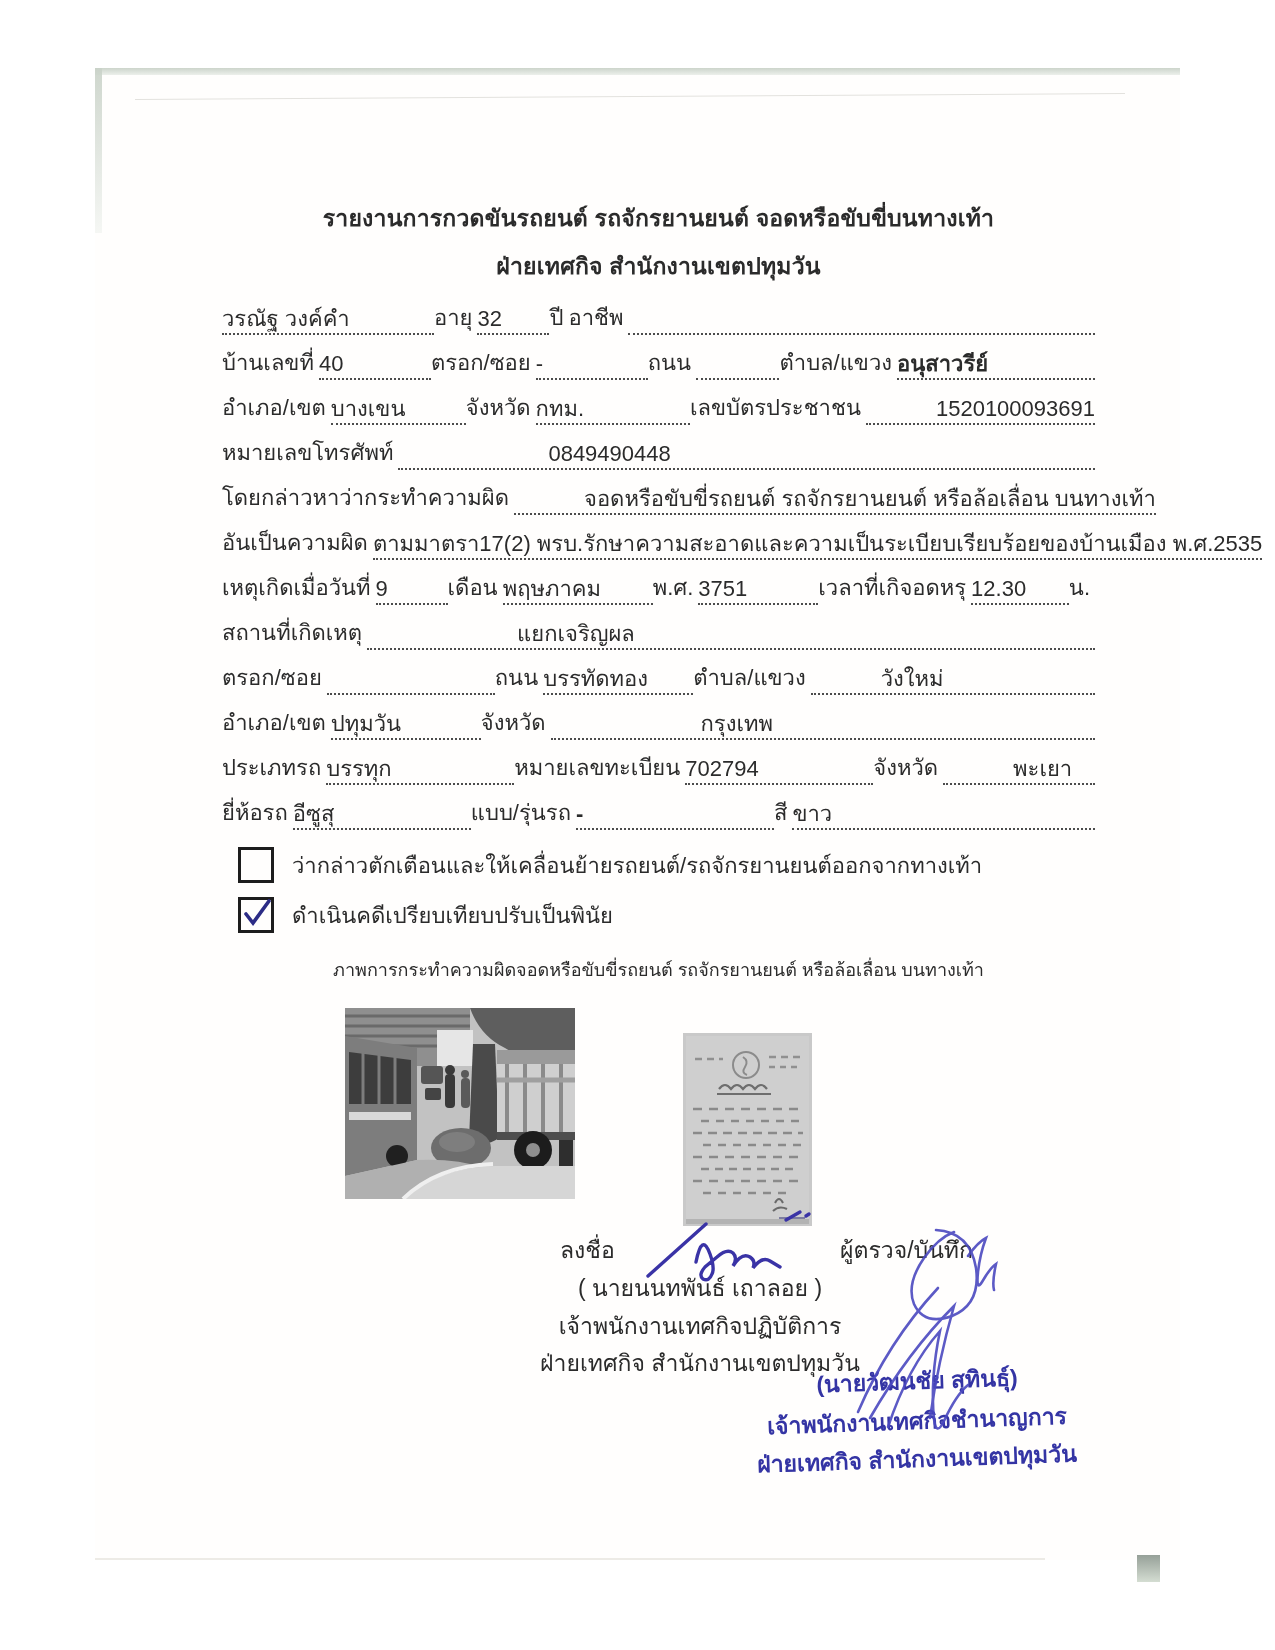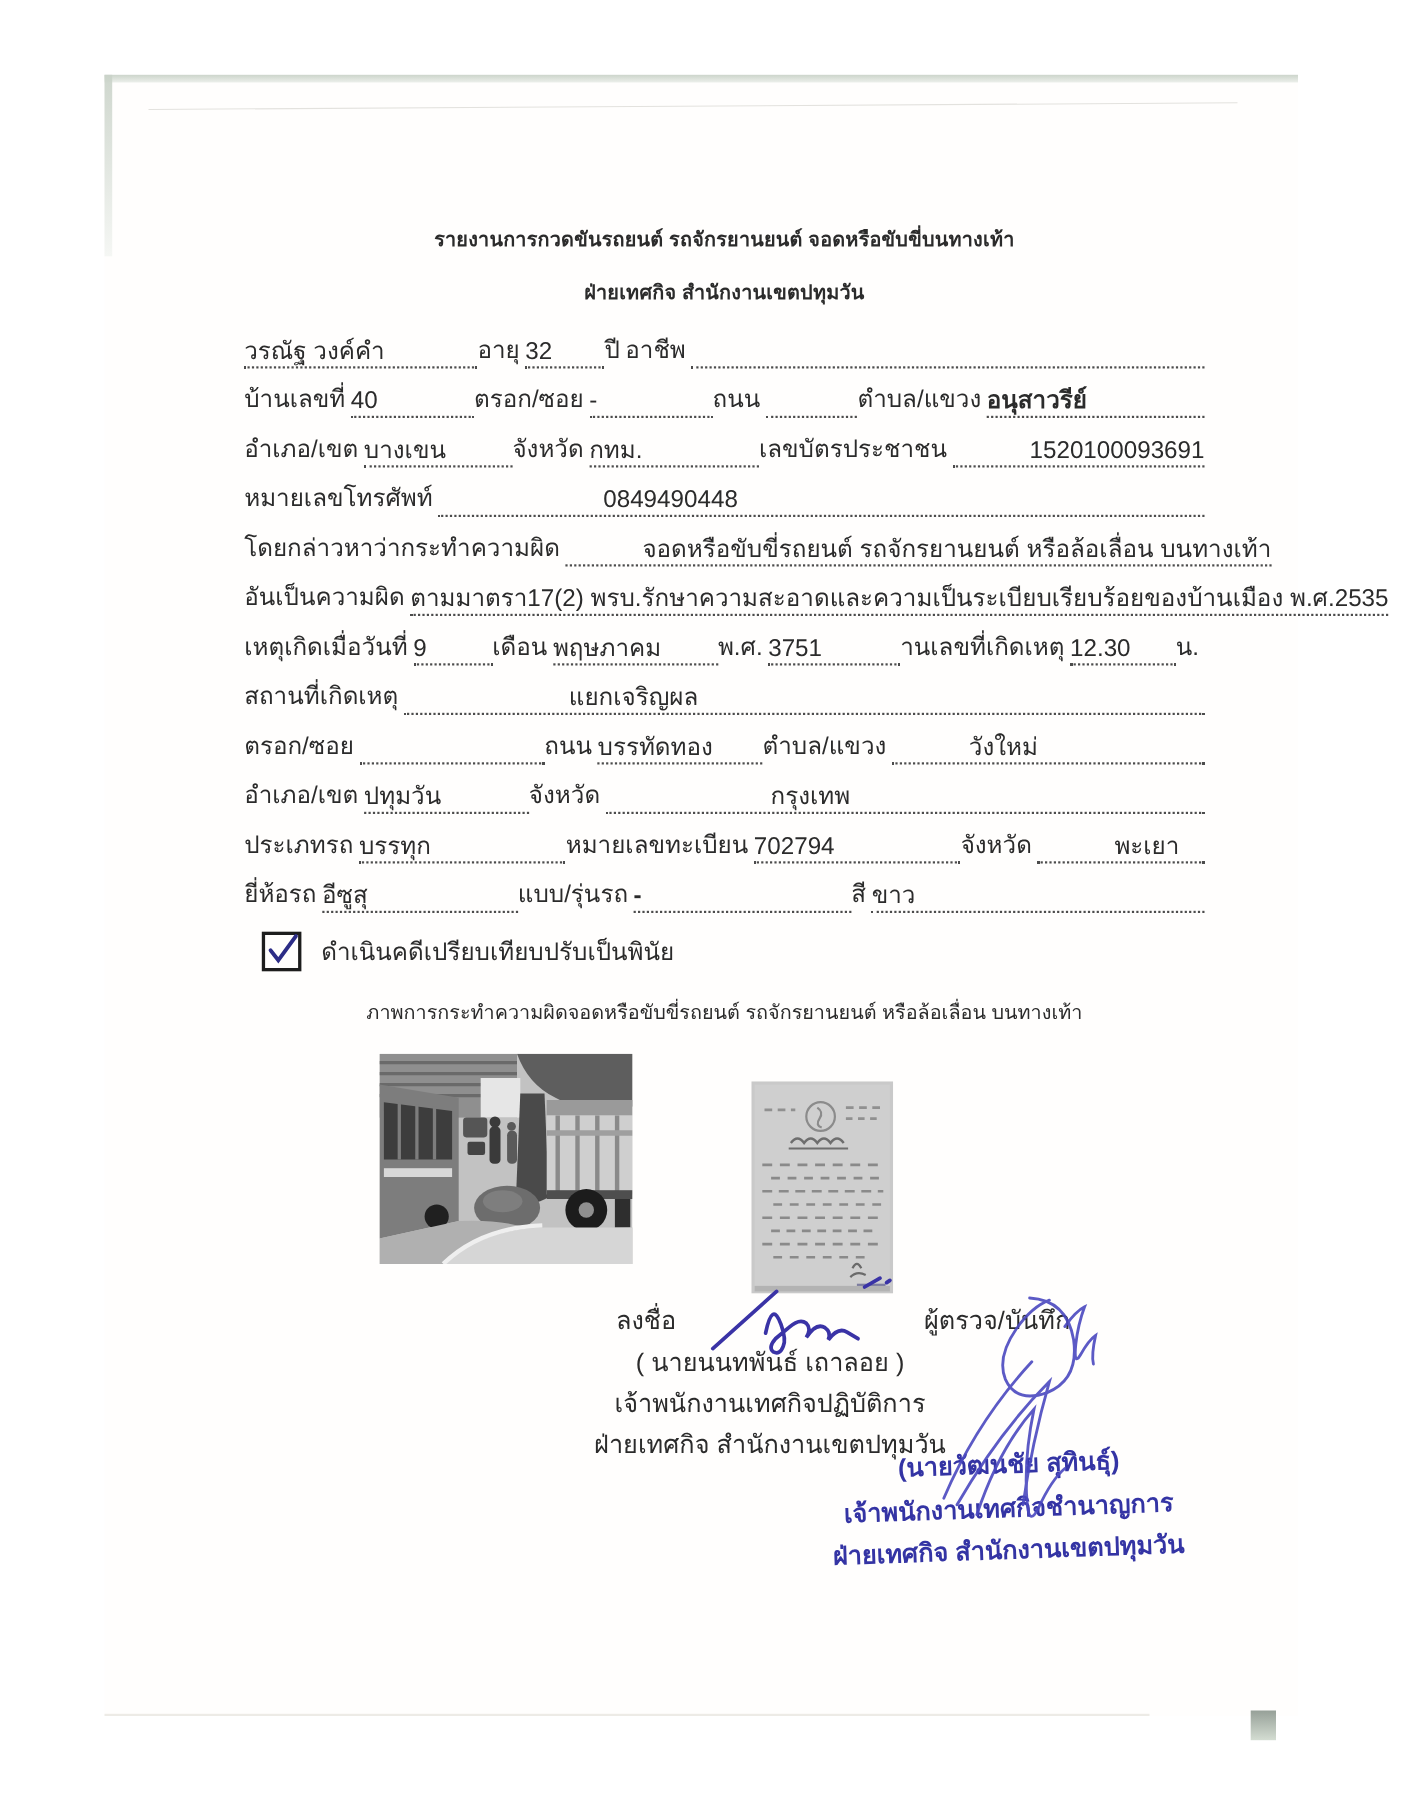--- a/index.html
+++ b/index.html
@@ -8,21 +8,21 @@
   .edge-top{position:absolute;left:0;top:0;width:1085px;height:7px;
     background:linear-gradient(to bottom,#c3cdc2,#e9ede8);opacity:.85;}
   .edge-left{position:absolute;left:0;top:0;width:7px;height:165px;
     background:linear-gradient(to bottom,#c9d2c8,#f4f6f3);opacity:.9;}
   .crease-top{position:absolute;left:40px;top:28px;width:990px;height:1px;background:#e3e2de;
     transform:rotate(-.35deg);}
   .bottom-line{position:absolute;left:0px;top:1490px;width:950px;height:2px;background:#edebe6;}
   .artifact-square{position:absolute;left:1042px;top:1487px;width:23px;height:27px;
     background:linear-gradient(to bottom,#96a098,#d4ddd2);}
   .content{position:relative;padding:135px 85px 0 127px;}
-  .title{text-align:center;font-size:18px;font-weight:700;letter-spacing:.2px;line-height:30px;}
+  .title{text-align:center;font-size:23px;font-weight:700;letter-spacing:.2px;line-height:30px;}
   .title.t1{margin-bottom:18px;}
   .title.t2{margin-bottom:26px;}
   .row{display:flex;align-items:flex-end;margin-bottom:17px;height:28px;font-size:22px;}
   .lbl{white-space:nowrap;padding:0 5px 0 0;}
   .fld{border-bottom:2px dotted #4c4c4c;text-align:left;white-space:nowrap;height:28px;
     line-height:28px;overflow:visible;}
   .fld.left{text-align:left;padding-left:70px;}
   .fld.left2{text-align:left;padding-left:150px;}
   .grow{flex:1;}
   .w70{width:72px;}.w110{width:112px;}.w120{width:120px;}.w140{width:140px;}
@@ -103,21 +103,21 @@
       <span class="fld grow">ตามมาตรา17(2) พรบ.รักษาความสะอาดและความเป็นระเบียบเรียบร้อยของบ้านเมือง พ.ศ.2535</span>
     </div>
 
     <div class="row">
       <span class="lbl">เหตุเกิดเมื่อวันที่</span>
       <span class="fld w70">9</span>
       <span class="lbl">เดือน</span>
       <span class="fld w150">พฤษภาคม</span>
       <span class="lbl">พ.ศ.</span>
       <span class="fld w120">3751</span>
-      <span class="lbl">านเลขที่เกิดเหตุ</span>
+      <span class="lbl">เวลาที่เกิจอดหรุ</span>
       <span class="fld grow">12.30</span>
       <span class="lbl">น.</span>
     </div>
 
     <div class="row">
       <span class="lbl">สถานที่เกิดเหตุ</span>
       <span class="fld grow left2">แยกเจริญผล</span>
     </div>
 
     <div class="row">
@@ -147,20 +147,26 @@
 
     <div class="row">
       <span class="lbl">ยี่ห้อรถ</span>
       <span class="fld w180">อีซูสุ</span>
       <span class="lbl">แบบ/รุ่นรถ</span>
       <span class="fld w200">-</span>
       <span class="lbl">สี</span>
       <span class="fld grow">ขาว</span>
     </div>
 
+    <div class="checkrow">
+      <span class="cbox">
+        
+      </span>
+      <span class="cbl">ว่ากล่าวตักเตือนและให้เคลื่อนย้ายรถยนต์/รถจักรยานยนต์ออกจากทางเท้า</span>
+    </div>
     <div class="checkrow">
       <span class="cbox checked">
         <svg class="mark" width="34" height="34" viewBox="0 0 34 34">
           <path d="M6 18 L13 27 L29 5" fill="none" stroke="#2c2c86" stroke-width="3.6" stroke-linecap="round"></path>
         </svg>
       </span>
       <span class="cbl">ดำเนินคดีเปรียบเทียบปรับเป็นพินัย</span>
     </div>
 
     <div class="caption">ภาพการกระทำความผิดจอดหรือขับขี่รถยนต์ รถจักรยานยนต์ หรือล้อเลื่อน บนทางเท้า</div>

